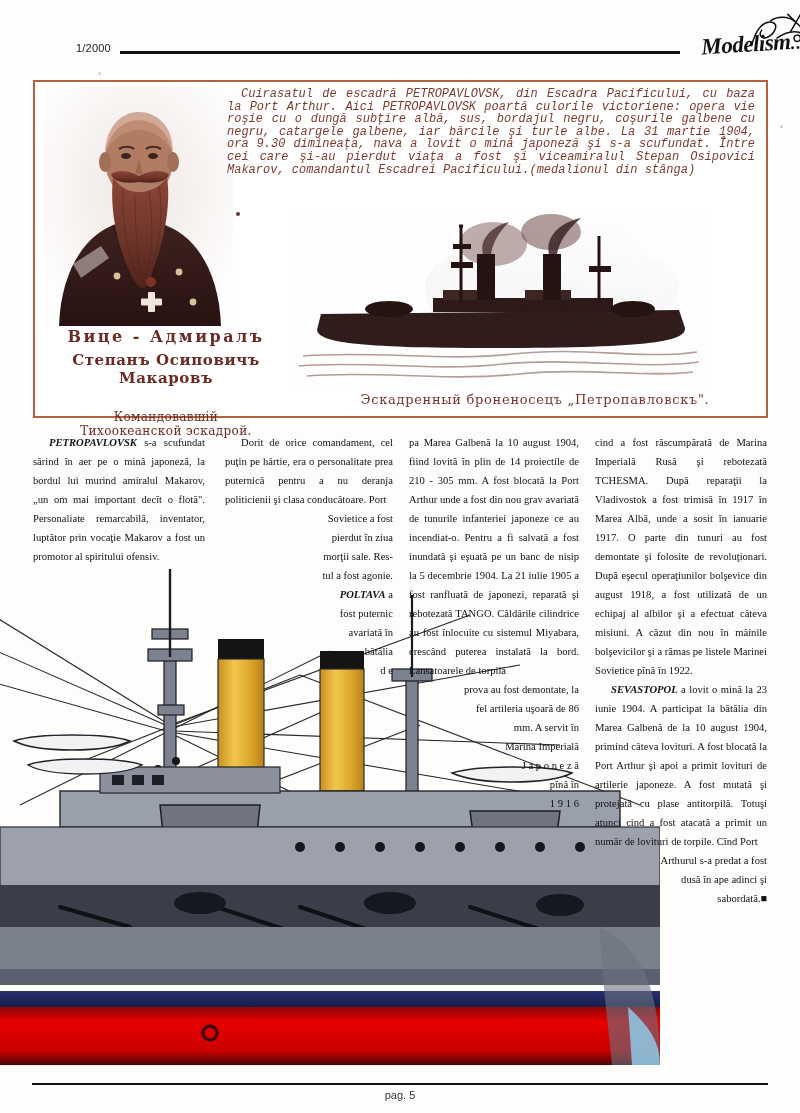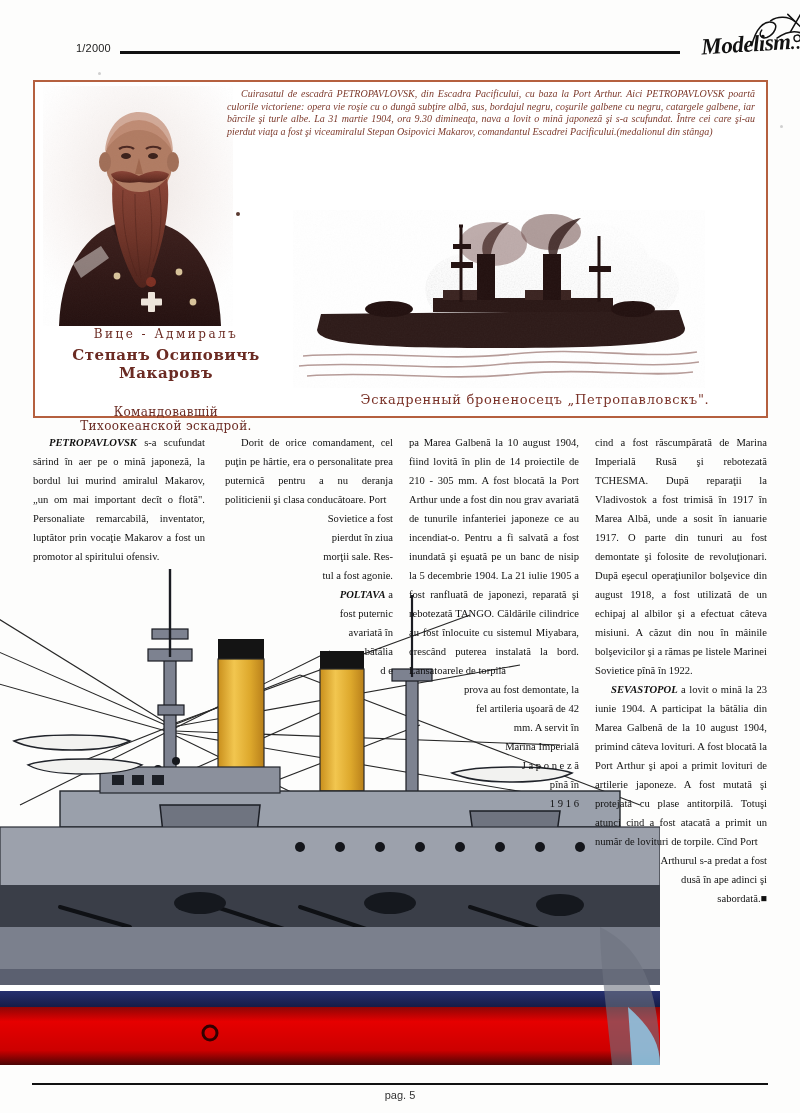--- a/index.html
+++ b/index.html
@@ -54,30 +54,30 @@
     position:absolute; left:8px; top:4px; width:190px; height:240px;
     overflow:hidden;
   }
   .portrait svg { display:block; }
 
   .ru-caption {
     position:absolute; left:6px; top:245px; width:250px;
     text-align:center; color:#6b2b23;
     font-family:"DejaVu Serif", serif;
   }
-  .ru-rank { font-size:12px; letter-spacing:2.5px; margin-bottom:5px; }
+  .ru-rank { font-size:16px; letter-spacing:2.5px; margin-bottom:5px;font-weight:bold; }
   .ru-name { font-size:15px; font-weight:bold; letter-spacing:.6px; margin-bottom:23px; }
   .ru-role1 { font-size:12px; letter-spacing:.4px; }
   .ru-role2 { font-size:12px; letter-spacing:.4px; }
 
   
   .box-caption {
     position:absolute; left:192px; top:6px; width:528px;
-    font-family:Liberation Serif, serif;
-    font-style:italic; font-size:10px; line-height:12.6px;
+    font-family:Liberation Mono, monospace;
+    font-style:italic; font-size:12px; line-height:12.6px;
     color:#7d3a2c; text-align:justify;
     text-indent:14px;
   }
 
   
   .engraving {
     position:absolute; left:258px; top:128px; width:412px; height:178px;
     overflow:hidden;
   }
   .eng-caption {
@@ -439,21 +439,21 @@
         <div>avariată în</div>
         <div>bătălia</div>
         <div>d e</div>
       </div>
     </div>
 
     <div class="col" id="col3">
       <p>pa Marea Galbenă la 10 august 1904, fiind lovită în plin de 14 proiectile de 210 - 305 mm. A fost blocată la Port Arthur unde a fost din nou grav avariată de tunurile infanteriei japoneze ce au incendiat-o. Pentru a fi salvată a fost inundată şi eşuată pe un banc de nisip la 5 decembrie 1904. La 21 iulie 1905 a fost ranfluată de japonezi, reparată şi rebotezată TANGO. Căldările cilindrice au fost înlocuite cu sistemul Miyabara, crescând puterea instalată la bord. Lansatoarele de torpilă</p>
       <div class="narrow-lines">
         <div>prova au fost demontate, la</div>
-        <div>fel artileria uşoară de 42</div>
+        <div>fel artileria uşoară de 86</div>
         <div>mm. A servit în</div>
         <div>Marina Imperială</div>
         <div>J a p o n e z ă</div>
         <div>pînă    în</div>
         <div>1 9 1 6</div>
       </div>
     </div>
 
     <div class="col" id="col4">
       <p>cind a fost răscumpărată de Marina Imperială Rusă şi rebotezată TCHESMA. După reparaţii la Vladivostok a fost trimisă în 1917 în Marea Albă, unde a sosit în ianuarie 1917. O parte din tunuri au fost demontate şi folosite de revoluţionari. După eşecul operaţiunilor bolşevice din august 1918, a fost utilizată de un echipaj al albilor şi a efectuat câteva misiuni. A căzut din nou în mâinile bolşevicilor şi a rămas pe listele Marinei Sovietice pînă în 1922.</p>

